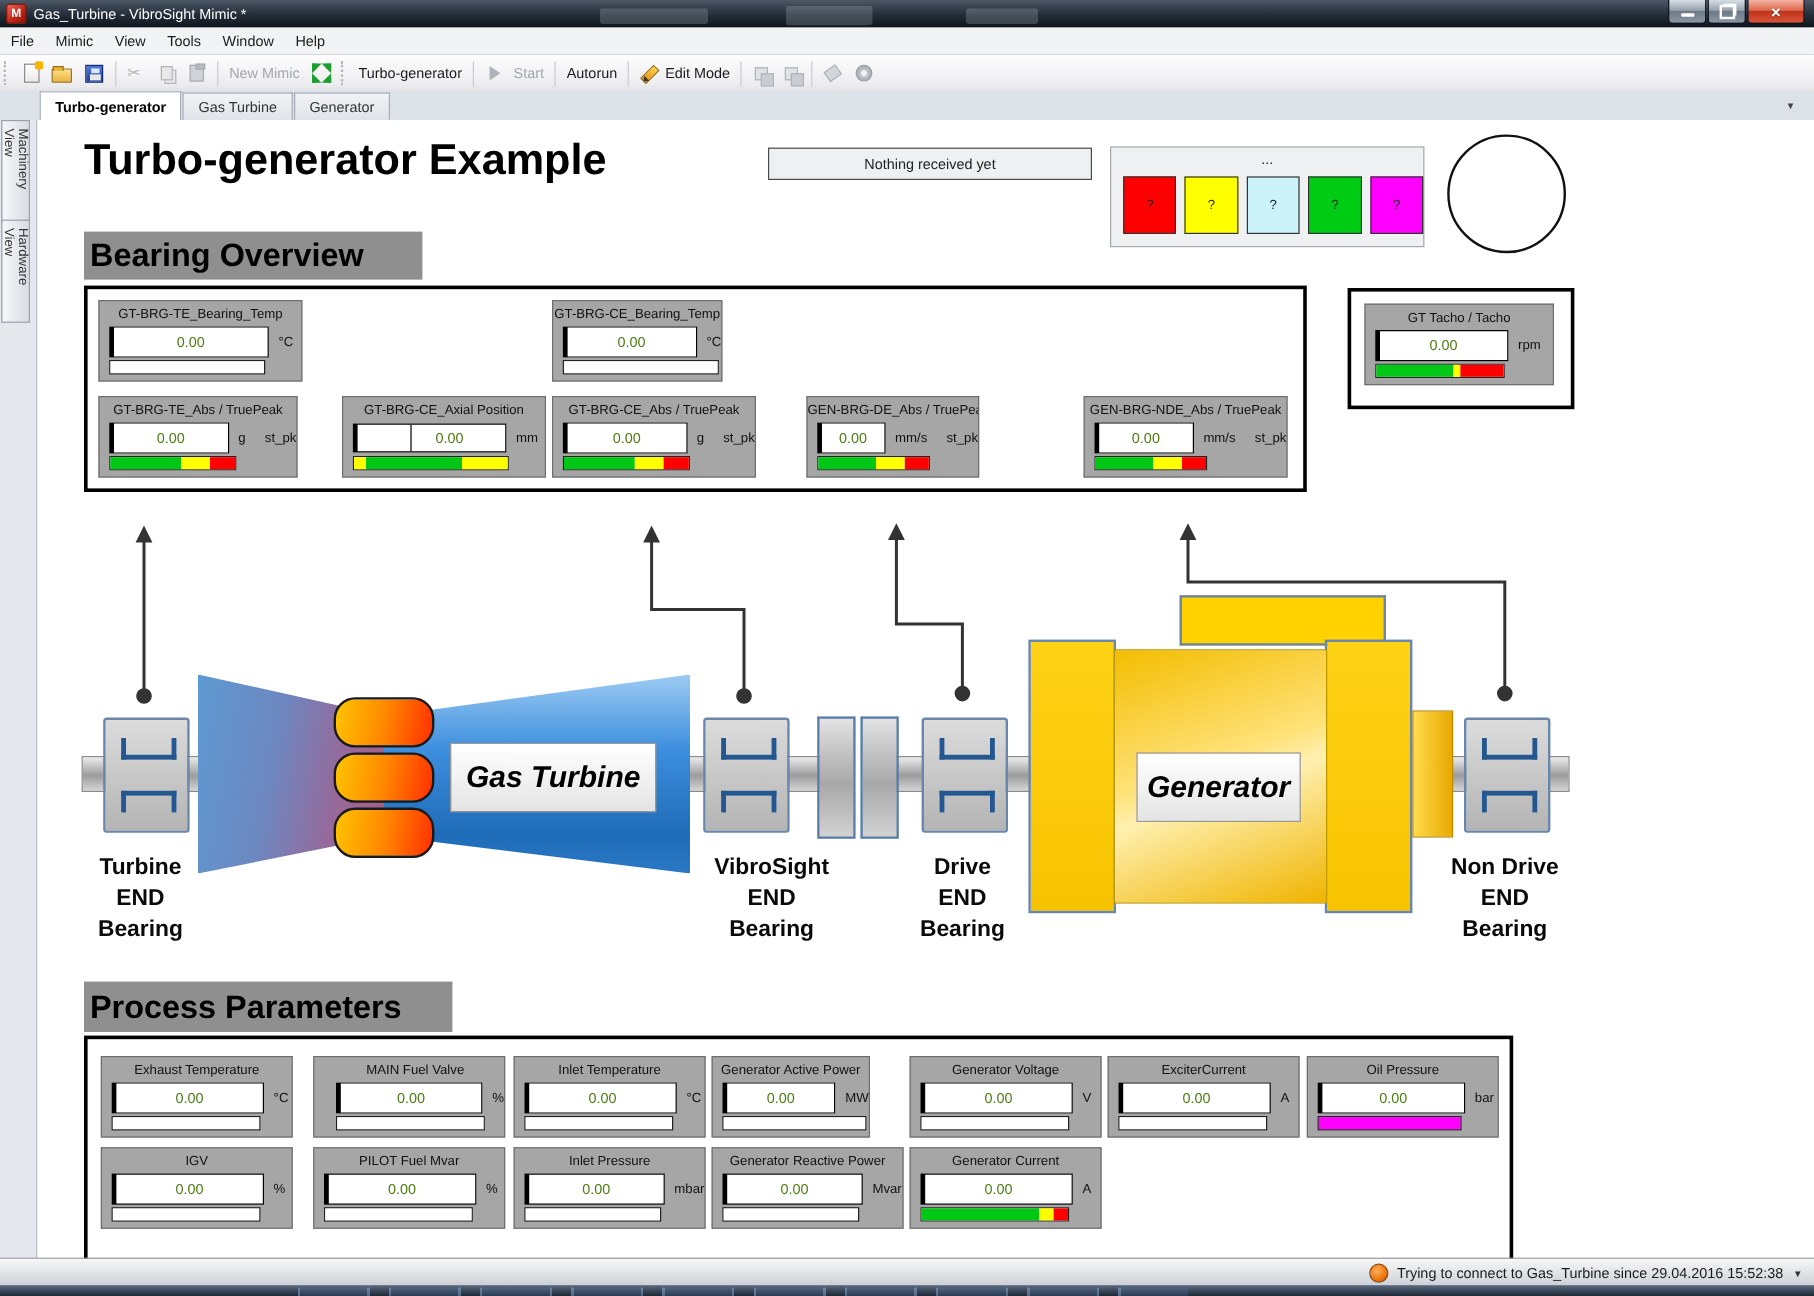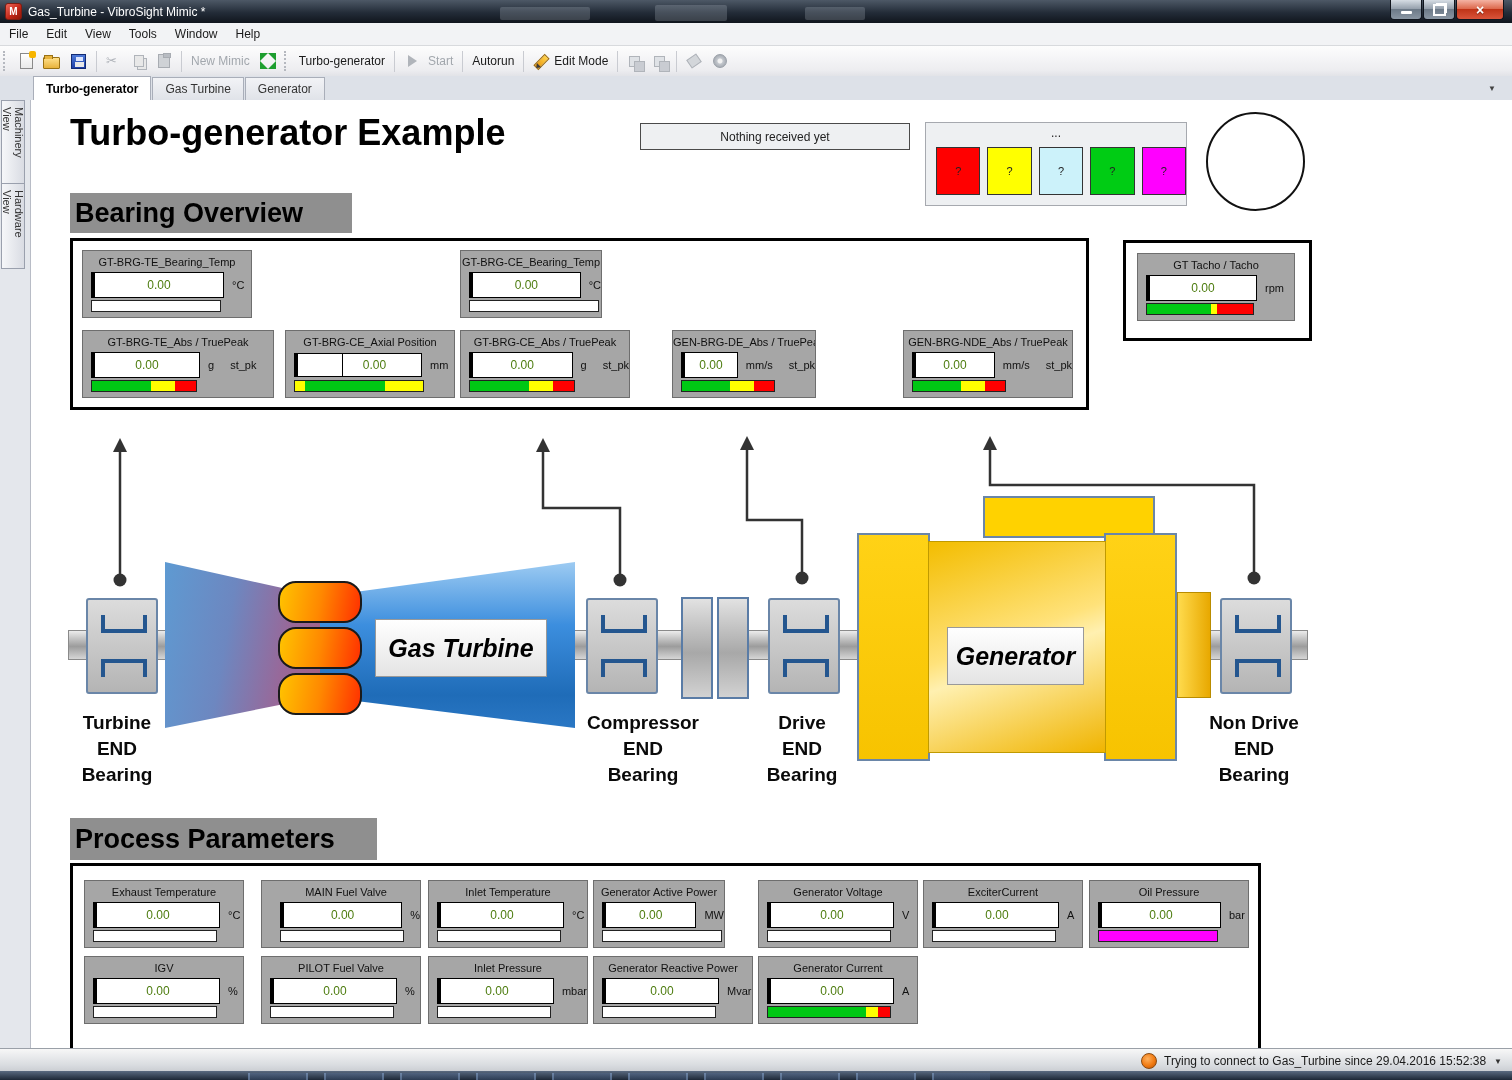--- a/index.html
+++ b/index.html
@@ -152,21 +152,21 @@
         <div class="ic-restore"></div>
       </div>
     <div class="win-btn close">
         <span class="ic-close">×</span>
       </div>
   </div>
 </div>
 
 <div class="abs" id="menubar">
     <div class="menu-item">File</div>
-    <div class="menu-item">Edit</div>
+    <div class="menu-item">Mimic</div>
     <div class="menu-item">View</div>
     <div class="menu-item">Tools</div>
     <div class="menu-item">Window</div>
     <div class="menu-item">Help</div>
   </div>
 
 <div class="abs" id="toolbar">
   <div class="grip"></div>
   <div class="tbtn">
       <span class="ticon i-new"></span>
@@ -285,21 +285,21 @@
       <div class="g-row">
         <div class="g-val" style="width: 128px;">0.00</div>
         <div class="g-units">
           <span>°C</span>
         </div>
       </div>
       <div class="g-bar" style="width: 128px;">
         <div style="width: 100%; background: rgb(255, 255, 255);"></div>
       </div>
     </div>
-    <div class="gauge" style="left: 82px; top: 330px; width: 192px;">
+    <div class="gauge" style="left: 82px; top: 330px; width: 166px;">
       <div class="g-title">GT-BRG-TE_Abs / TruePeak</div>
       <div class="g-row">
         <div class="g-val" style="width: 104px;">0.00</div>
         <div class="g-units">
           <span>g</span>
           <span>st_pk</span>
         </div>
       </div>
       <div class="g-bar" style="width: 104px;">
         <div style="width: 57%; background: rgb(0, 200, 20);"></div>
@@ -439,21 +439,21 @@
         <polygon points="543,8 536,22 550,22"></polygon>
       <polygon points="747,6 740,20 754,20"></polygon>
         <polygon points="990,6 983,20 997,20"></polygon>
     </g>
   </svg>
 
   <div id="brg-labels">
       <div class="brg-label" style="left: 47px; top: 710px;">Turbine
 END
 Bearing</div>
-      <div class="brg-label" style="left: 573px; top: 710px;">Compressor
+      <div class="brg-label" style="left: 573px; top: 710px;">VibroSight
 END
 Bearing</div>
       <div class="brg-label" style="left: 732px; top: 710px;">Drive
 END
 Bearing</div>
       <div class="brg-label" style="left: 1184px; top: 710px;">Non Drive
 END
 Bearing</div>
     </div>
 </div>
@@ -551,21 +551,21 @@
         <div class="g-val" style="width: 122px;">0.00</div>
         <div class="g-units">
           <span>%</span>
         </div>
       </div>
       <div class="g-bar" style="width: 122px;">
         <div style="width: 100%; background: rgb(255, 255, 255);"></div>
       </div>
     </div>
     <div class="gauge" style="left: 261px; top: 956px; width: 160px;">
-      <div class="g-title">PILOT Fuel Valve</div>
+      <div class="g-title">PILOT Fuel Mvar</div>
       <div class="g-row">
         <div class="g-val" style="width: 122px;">0.00</div>
         <div class="g-units">
           <span>%</span>
         </div>
       </div>
       <div class="g-bar" style="width: 122px;">
         <div style="width: 100%; background: rgb(255, 255, 255);"></div>
       </div>
     </div>

